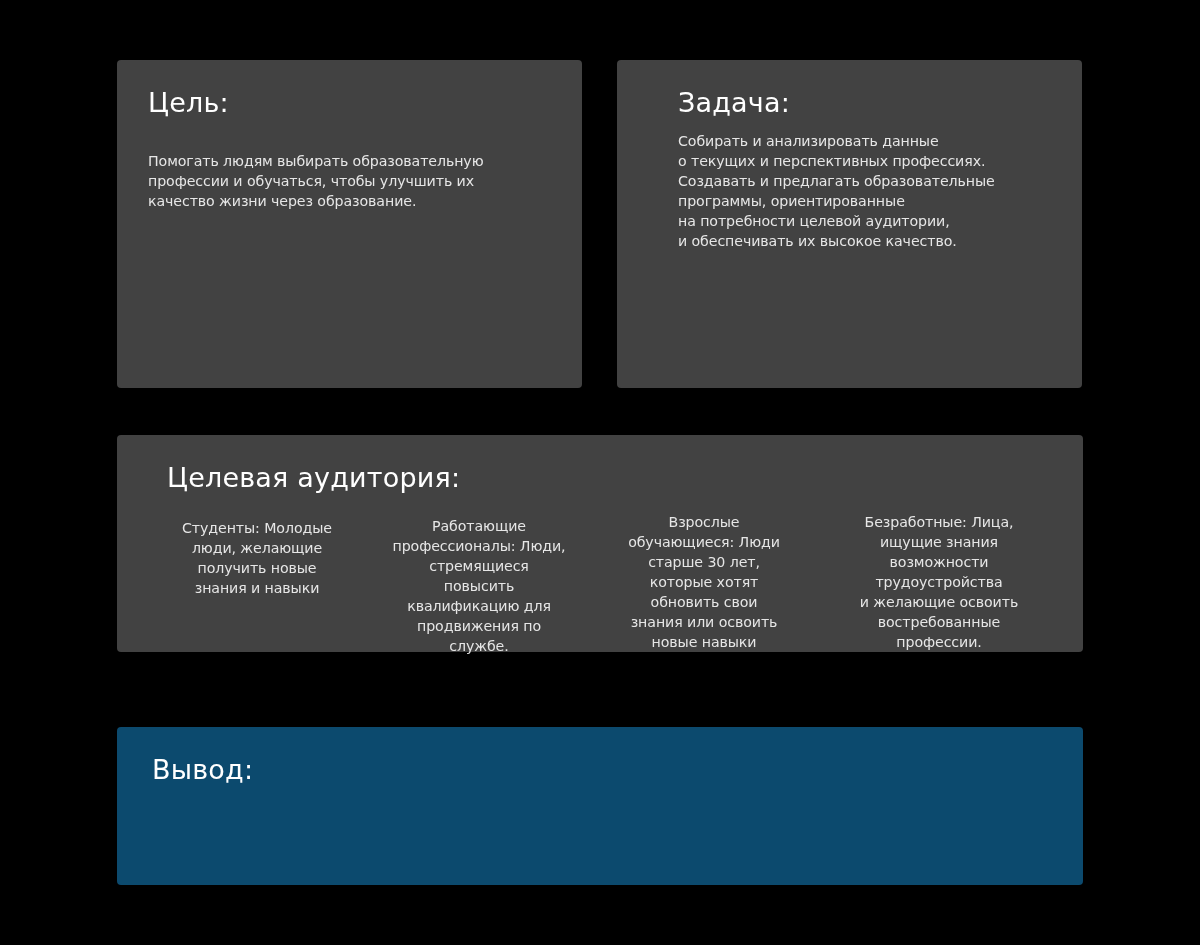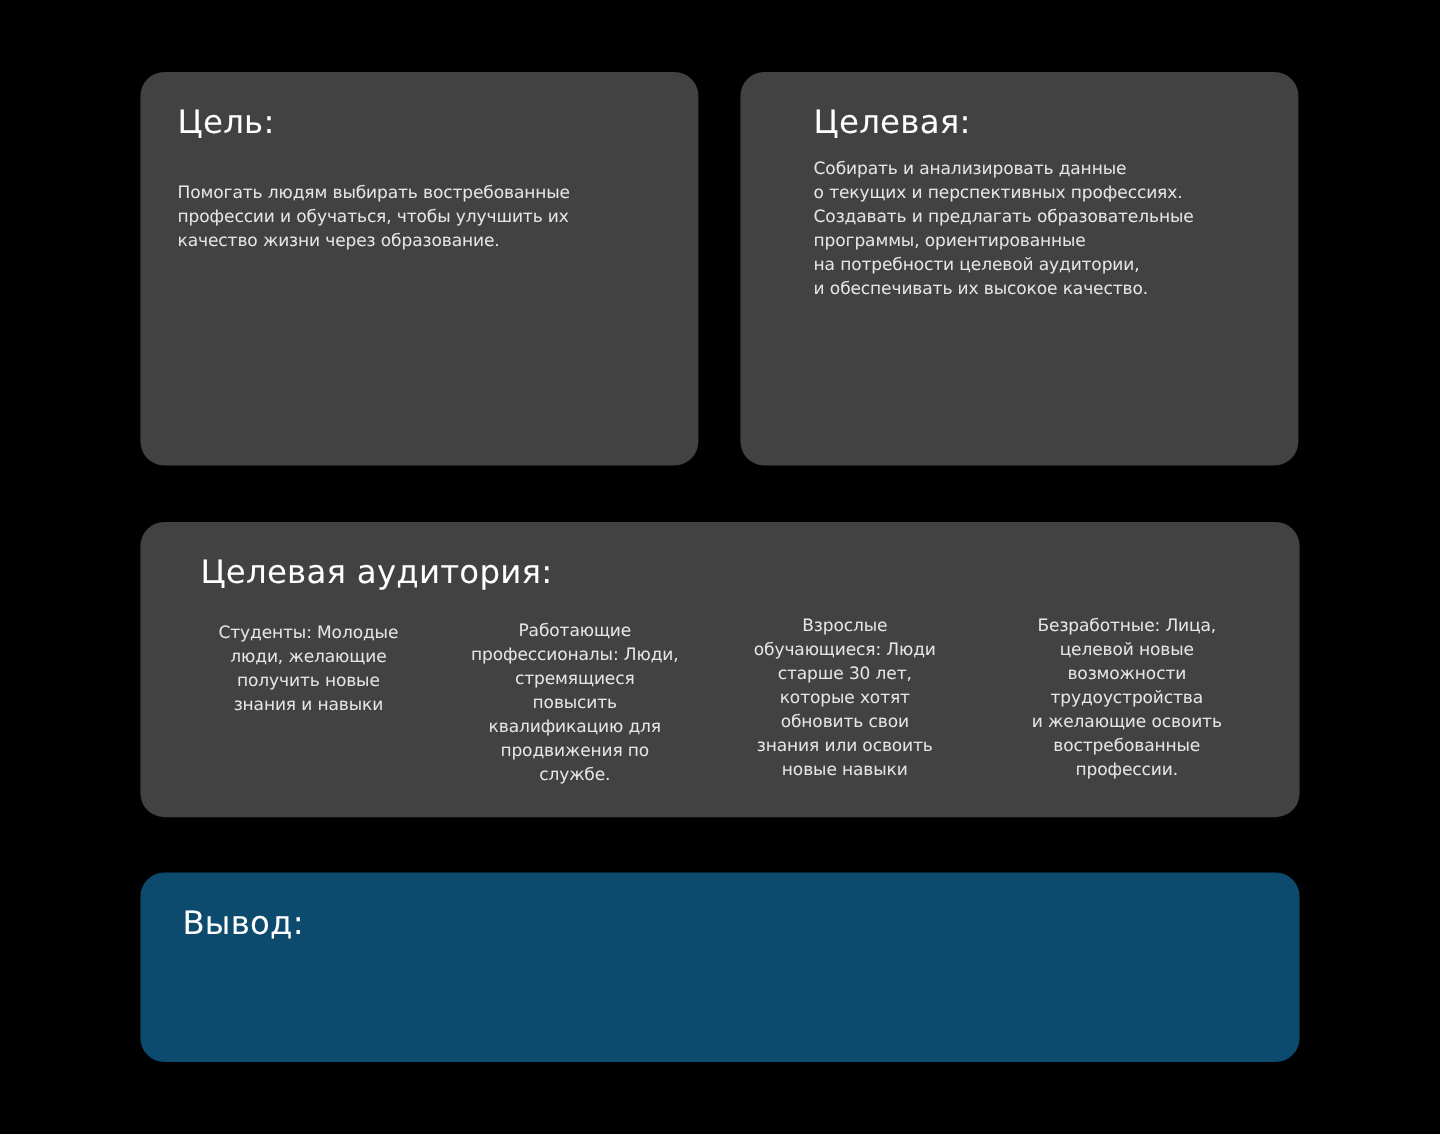--- a/index.html
+++ b/index.html
@@ -11,21 +11,21 @@
       width: 1200px;
       height: 945px;
       position: relative;
       overflow: hidden;
       font-family: "DejaVu Sans", "Liberation Sans", sans-serif;
       color: #f2f2f2;
     }
     .card {
       position: absolute;
       background: #424242;
-      border-radius: 20px;
+      border-radius: 4px;
       box-sizing: border-box;
     }
     .card.purple {
       background: #0c4a6e;
     }
     .card-title {
       position: absolute;
       margin: 0;
       font-weight: 400;
       font-size: 27px;
@@ -43,21 +43,21 @@
       letter-spacing: -0.1px;
     }
     #goal { left: 117px; top: 60px; width: 465px; height: 328px; }
     #goal .card-title { left: 31px; top: 27px; }
     #goal .card-text { left: 31px; top: 91px; width: 400px; }
 
     #task { left: 617px; top: 60px; width: 465px; height: 328px; }
     #task .card-title { left: 61px; top: 27px; }
     #task .card-text { left: 61px; top: 71px; width: 400px; }
 
-    #audience { left: 117px; top: 435px; width: 966px; height: 246px; }
+    #audience { left: 117px; top: 435px; width: 966px; height: 217px; }
     #audience .card-title { left: 50px; top: 27px; }
     .aud-col {
       position: absolute;
       text-align: center;
       font-size: 14.2px;
       line-height: 20px;
       color: #e6e6e6;
       white-space: pre-line;
       letter-spacing: -0.1px;
     }
@@ -68,27 +68,27 @@
 
     #conclusion { left: 117px; top: 727px; width: 966px; height: 158px; }
     #conclusion .card-title { left: 35px; top: 27px; }
     #conclusion .card-text { left: 35px; top: 70px; width: 900px; color: #ececec; }
   </style>
 </head>
 <body>
 
 <section id="goal" class="card">
   <h2 class="card-title">Цель:</h2>
-  <p class="card-text">Помогать людям выбирать востребованные
+  <p class="card-text">Помогать людям выбирать образовательную
 профессии и обучаться, чтобы улучшить их
 качество жизни через образование.</p>
 </section>
 
 <section id="task" class="card">
-  <h2 class="card-title">Целевая:</h2>
+  <h2 class="card-title">Задача:</h2>
   <p class="card-text">Собирать и анализировать данные
 о текущих и перспективных профессиях.
 Создавать и предлагать образовательные
 программы, ориентированные
 на потребности целевой аудитории,
 и обеспечивать их высокое качество.</p>
 </section>
 
 <section id="audience" class="card">
   <h2 class="card-title">Целевая аудитория:</h2>
@@ -104,21 +104,21 @@
 продвижения по
 службе.</div>
   <div id="aud-2" class="aud-col">Взрослые
 обучающиеся: Люди
 старше 30 лет,
 которые хотят
 обновить свои
 знания или освоить
 новые навыки</div>
   <div id="aud-3" class="aud-col">Безработные: Лица,
-целевой новые
+ищущие знания
 возможности
 трудоустройства
 и желающие освоить
 востребованные
 профессии.</div>
 </section>
 
 <section id="conclusion" class="card purple">
   <h2 class="card-title">Вывод:</h2>
 </section>

